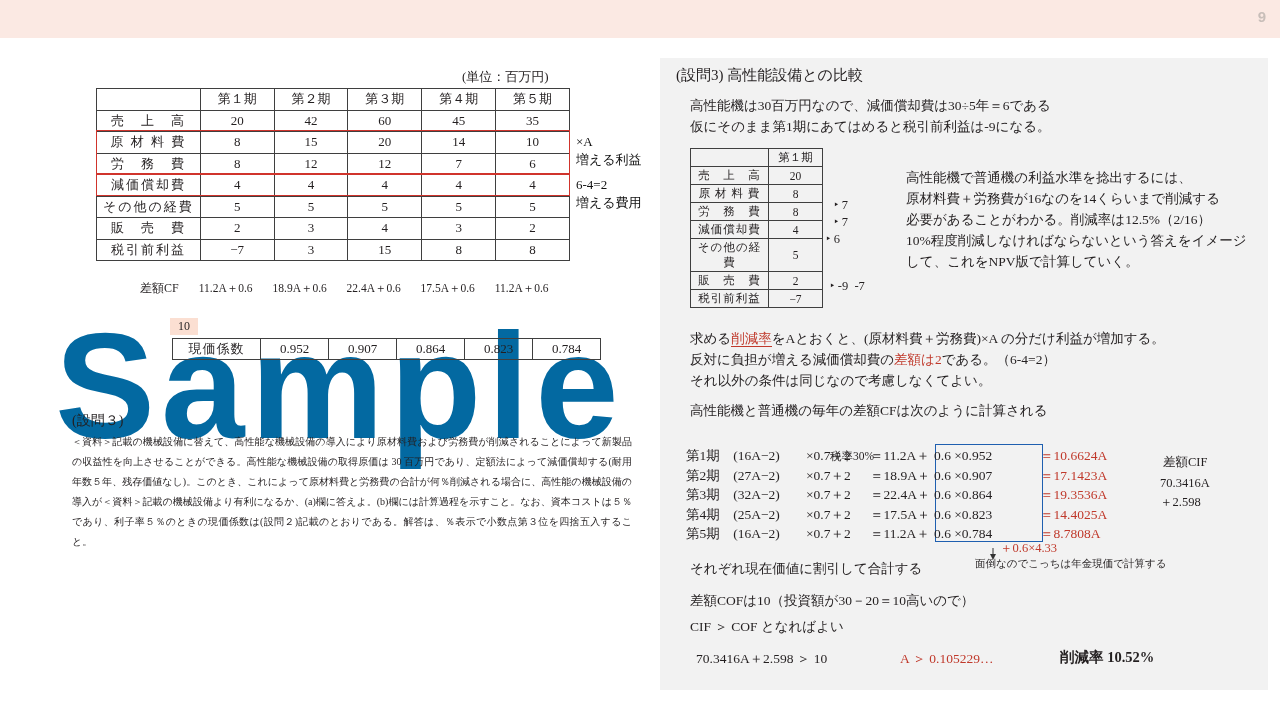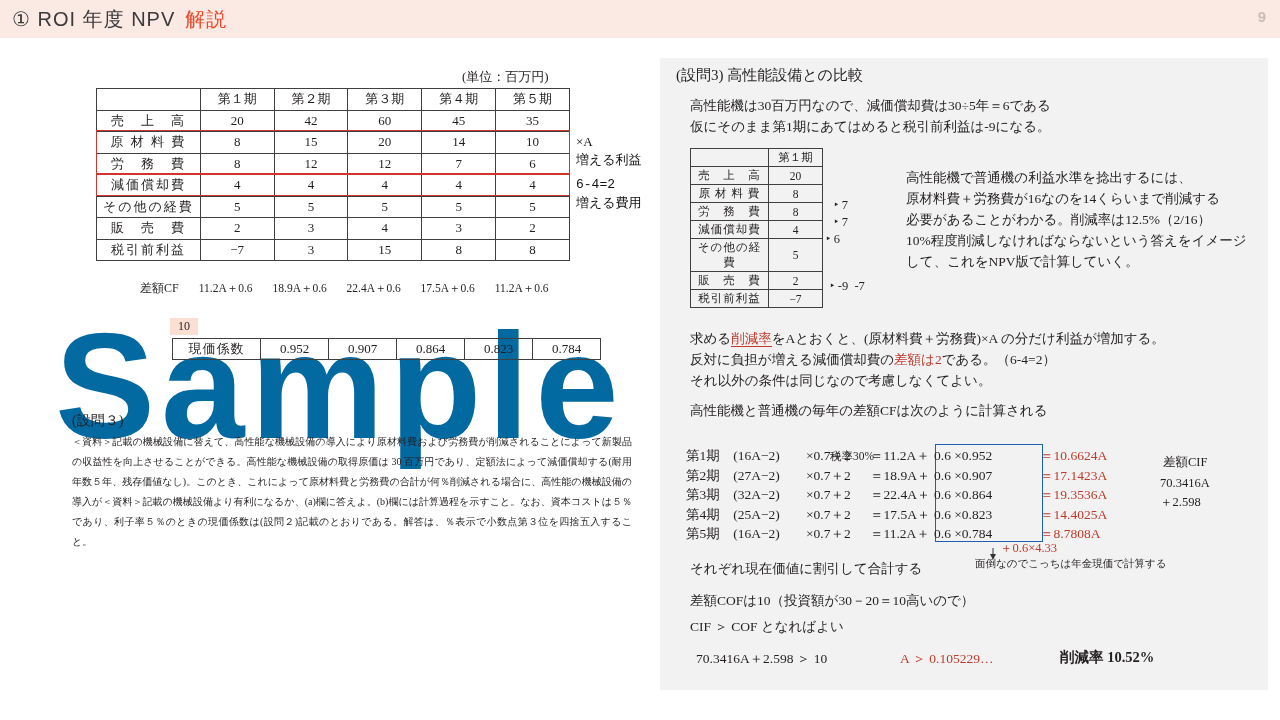--- a/index.html
+++ b/index.html
@@ -111,23 +111,20 @@
     position:absolute; border:1.3px solid #1f5fb0; z-index:2;
   }
   .redtxt { color:#c0392b; }
 
   .underline-red { border-bottom:1.1px solid #c0392b; }
 </style>
 </head>
 <body>
 
 <div class="header">
-  <div class="title">
-    <span>① ROI 年度 NPV</span><span class="em">解説</span>
-  </div>
   <div class="pagenum">9</div>
 </div>
 
 <div class="watermark">Sample</div>
 
 <div class="unit-note">(単位：百万円)</div>
 
 <div id="main-table-wrap">
   <table class="tbl" id="main-table">
     <tbody id="main-table-body">
@@ -201,21 +198,21 @@
 
 <div class="redbox" style="left:96px; top:130px; width:474px; height:44px;"></div>
 <div class="redbox" style="left:96px; top:174px; width:474px; height:22px;"></div>
 
 <div class="side-note" style="left:576px; top:134px;">
   <span>×A</span>
 </div>
 <div class="side-note" style="left:576px; top:152px;">
   <span>増える利益</span>
 </div>
-<div class="side-note" style="left:576px; top:177px;font-family:Liberation Mono, monospace;">
+<div class="side-note" style="left:576px; top:177px;">
   <span>6-4=2</span>
 </div>
 <div class="side-note" style="left:576px; top:195px;">
   <span>増える費用</span>
 </div>
 
 <div class="diffcf">
   <span class="lab">差額CF</span><span id="diffcf-values"><span class="c">11.2A＋0.6</span><span class="c">18.9A＋0.6</span><span class="c">22.4A＋0.6</span><span class="c">17.5A＋0.6</span><span class="c">11.2A＋0.6</span></span>
 </div>
 

